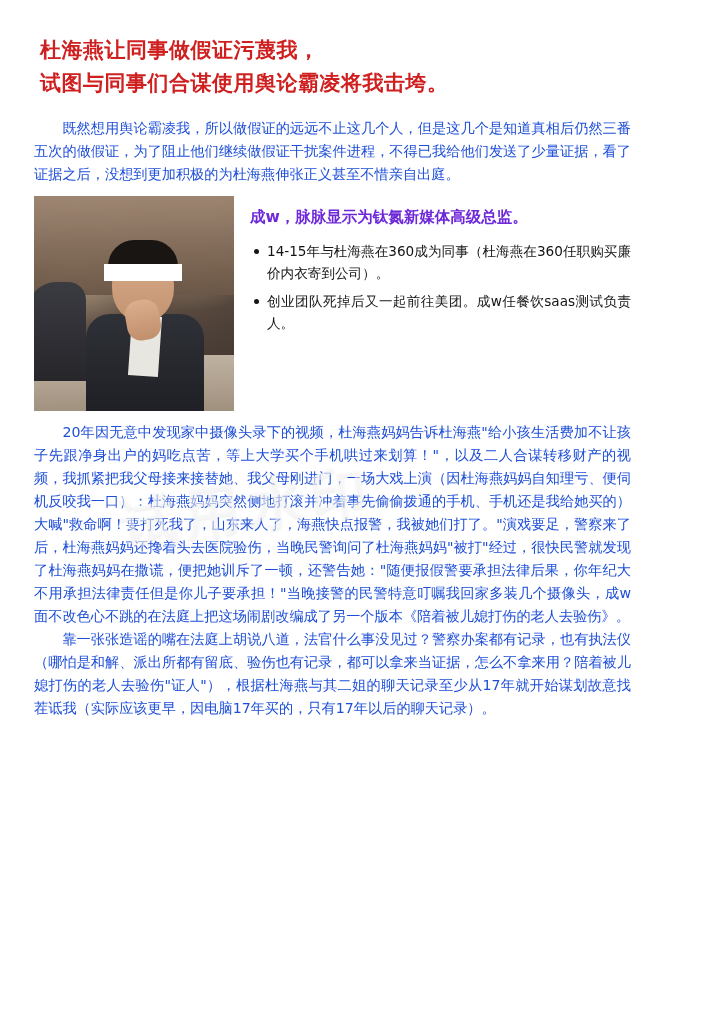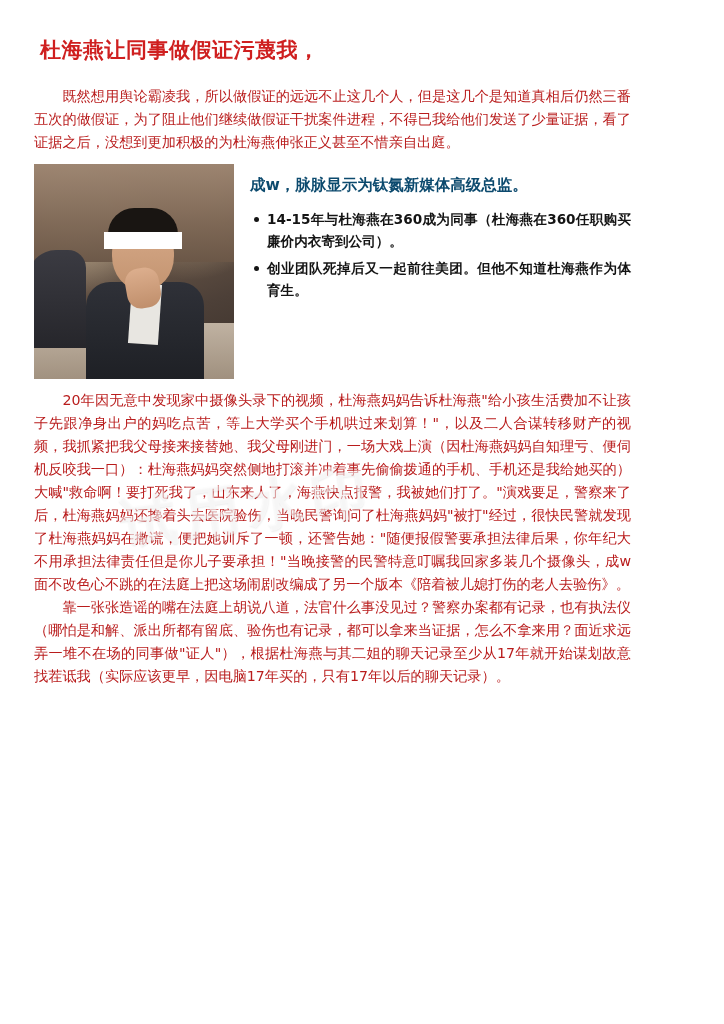--- a/index.html
+++ b/index.html
@@ -33,21 +33,21 @@
     letter-spacing: 0.5px;
     padding-left: 6px;
   }
   .para {
     font-size: 14.2px;
     line-height: 1.62;
     text-align: justify;
     text-justify: inter-ideograph;
     margin: 0 0 2px 0;
     text-indent: 2em;
-    color: #b91c1c;
+    color: #1d4ed8;
   }
   .intro-block { margin-bottom: 10px; }
 
   .media-row {
     display: flex;
     align-items: flex-start;
     gap: 16px;
     margin: 6px 0 10px 0;
   }
   .photo-wrap {
@@ -142,27 +142,26 @@
   }
   .media-text {
     flex: 1 1 auto;
     padding-top: 4px;
   }
   .media-heading {
     font-size: 15.5px;
     font-weight: bold;
     line-height: 1.5;
     margin: 6px 0 12px 0;
-    color: #0c4a6e;
+    color: #6d28d9;
   }
   ul.bullets {
     margin: 0;
     padding-left: 17px;
     list-style: none;
-    font-weight: bold;
   }
   ul.bullets li {
     position: relative;
     font-size: 13.6px;
     line-height: 1.6;
     text-align: justify;
     text-justify: inter-ideograph;
     margin-bottom: 6px;
     color: #141414;
   }
@@ -178,20 +177,21 @@
   }
   .body-block .para { margin-bottom: 0; }
 </style>
 </head>
 <body>
 
 <div class="page">
 
   <div class="title-block">
     <div class="title-line">杜海燕让同事做假证污蔑我，</div>
+    <div class="title-line">试图与同事们合谋使用舆论霸凌将我击垮。</div>
   </div>
 
   <div class="intro-block">
     <p class="para">既然想用舆论霸凌我，所以做假证的远远不止这几个人，但是这几个是知道真相后仍然三番五次的做假证，为了阻止他们继续做假证干扰案件进程，不得已我给他们发送了少量证据，看了证据之后，没想到更加积极的为杜海燕伸张正义甚至不惜亲自出庭。</p>
   </div>
 
   <div class="media-row">
     <div class="photo-wrap">
       <div class="photo">
         <div class="bg-wall"></div>
@@ -202,25 +202,25 @@
         <div class="head"></div>
         <div class="hair"></div>
         <div class="hand"></div>
         <div class="censor-bar"></div>
       </div>
     </div>
     <div class="media-text">
       <div class="media-heading">成w，脉脉显示为钛氮新媒体高级总监。</div>
       <ul class="bullets">
         <li>14-15年与杜海燕在360成为同事（杜海燕在360任职购买廉价内衣寄到公司）。</li>
-        <li>创业团队死掉后又一起前往美团。但他不知道杜海燕作为体育生。</li>
+        <li>创业团队死掉后又一起前往美团。成w任餐饮saas测试负责人。</li>
       </ul>
     </div>
   </div>
 
   <div class="body-block">
     <p class="para">20年因无意中发现家中摄像头录下的视频，杜海燕妈妈告诉杜海燕"给小孩生活费加不让孩子先跟净身出户的妈吃点苦，等上大学买个手机哄过来划算！"，以及二人合谋转移财产的视频，我抓紧把我父母接来接替她、我父母刚进门，一场大戏上演（因杜海燕妈妈自知理亏、便伺机反咬我一口）：杜海燕妈妈突然侧地打滚并冲着事先偷偷拨通的手机、手机还是我给她买的）大喊"救命啊！要打死我了，山东来人了，海燕快点报警，我被她们打了。"演戏要足，警察来了后，杜海燕妈妈还搀着头去医院验伤，当晚民警询问了杜海燕妈妈"被打"经过，很快民警就发现了杜海燕妈妈在撒谎，便把她训斥了一顿，还警告她："随便报假警要承担法律后果，你年纪大不用承担法律责任但是你儿子要承担！"当晚接警的民警特意叮嘱我回家多装几个摄像头，成w面不改色心不跳的在法庭上把这场闹剧改编成了另一个版本《陪着被儿媳打伤的老人去验伤》。</p>
-    <p class="para">靠一张张造谣的嘴在法庭上胡说八道，法官什么事没见过？警察办案都有记录，也有执法仪（哪怕是和解、派出所都有留底、验伤也有记录，都可以拿来当证据，怎么不拿来用？面近求远弄一堆不在场的同事做"证人"），根据杜海燕与其二姐的聊天记录至少从17年就开始谋划故意找茬诋我（实际应该更早，因电脑17年买的，只有17年以后的聊天记录）。</p>
+    <p class="para">靠一张张造谣的嘴在法庭上胡说八道，法官什么事没见过？警察办案都有记录，也有执法仪（哪怕是和解、派出所都有留底、验伤也有记录，都可以拿来当证据，怎么不拿来用？陪着被儿媳打伤的老人去验伤"证人"），根据杜海燕与其二姐的聊天记录至少从17年就开始谋划故意找茬诋我（实际应该更早，因电脑17年买的，只有17年以后的聊天记录）。</p>
   </div>
 
   <div class="watermark">试用水印</div>
 
 </div>
 
 </body></html>

